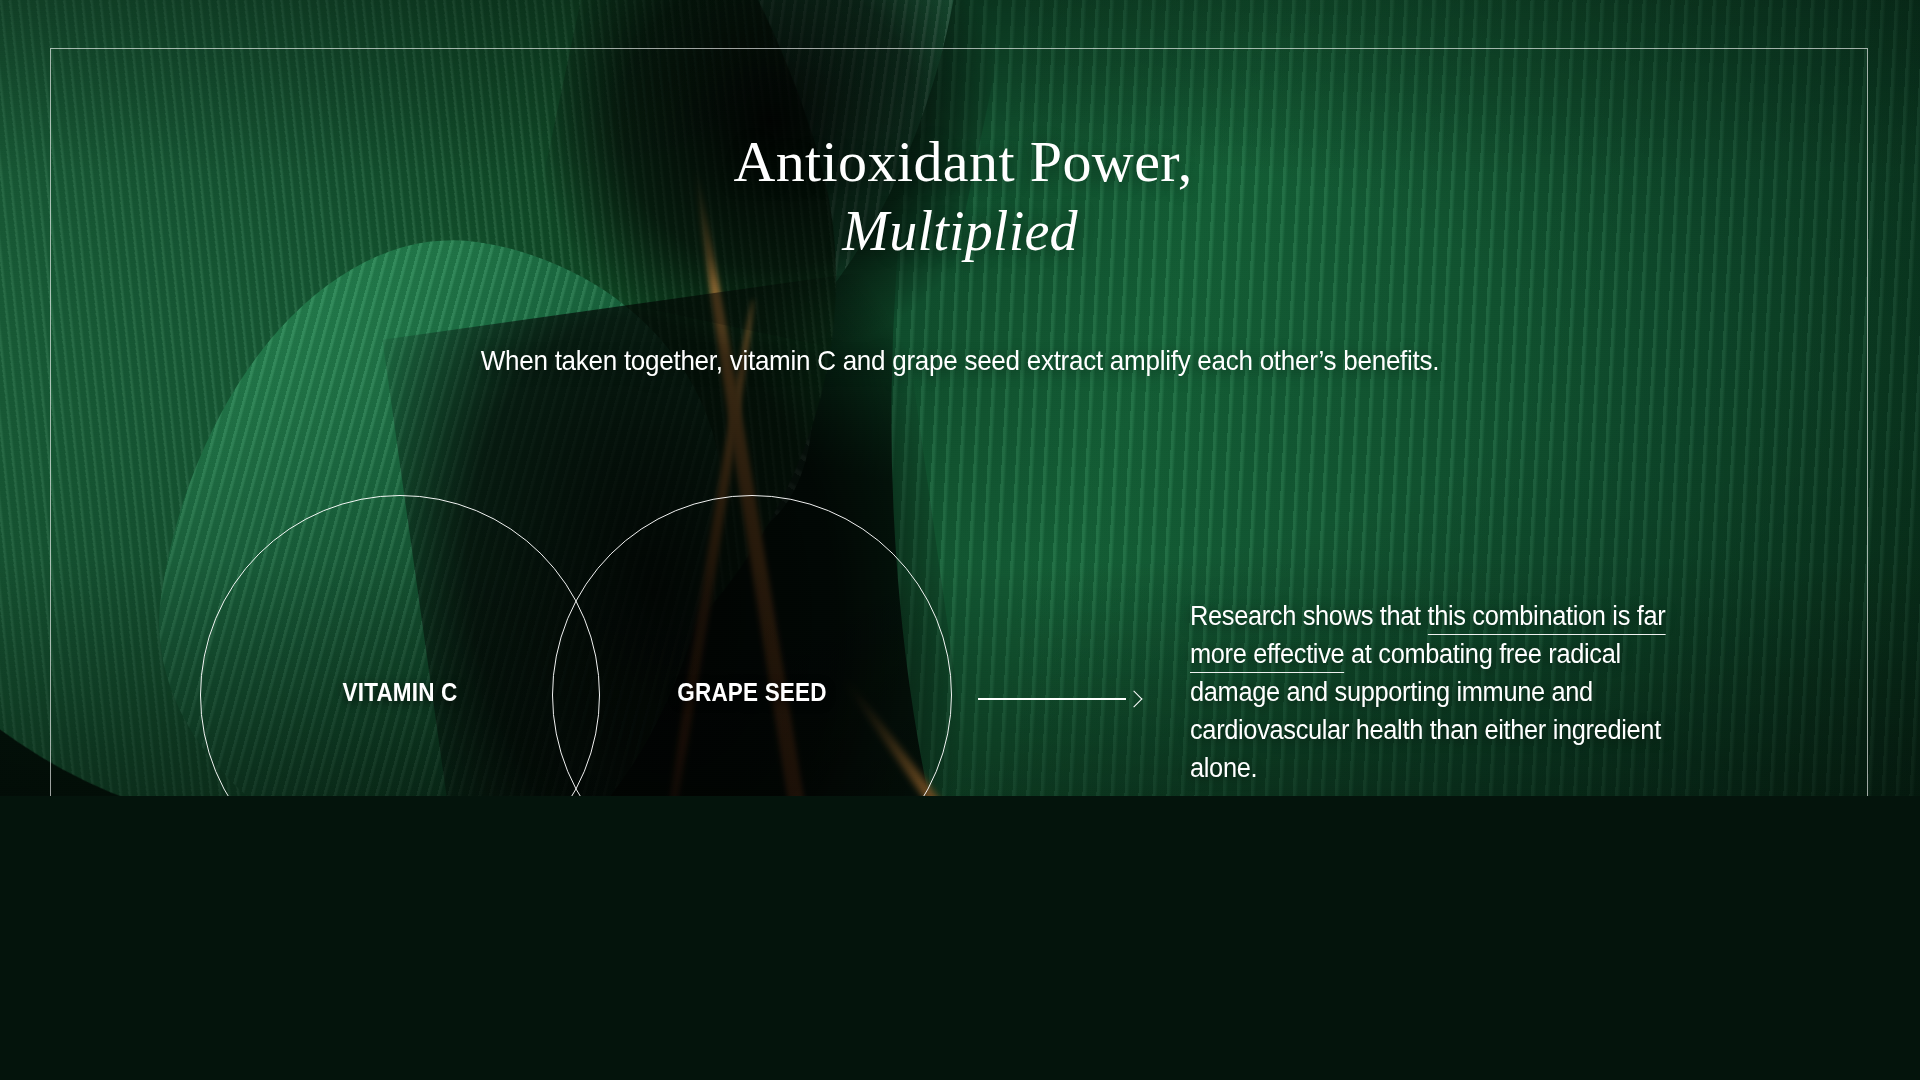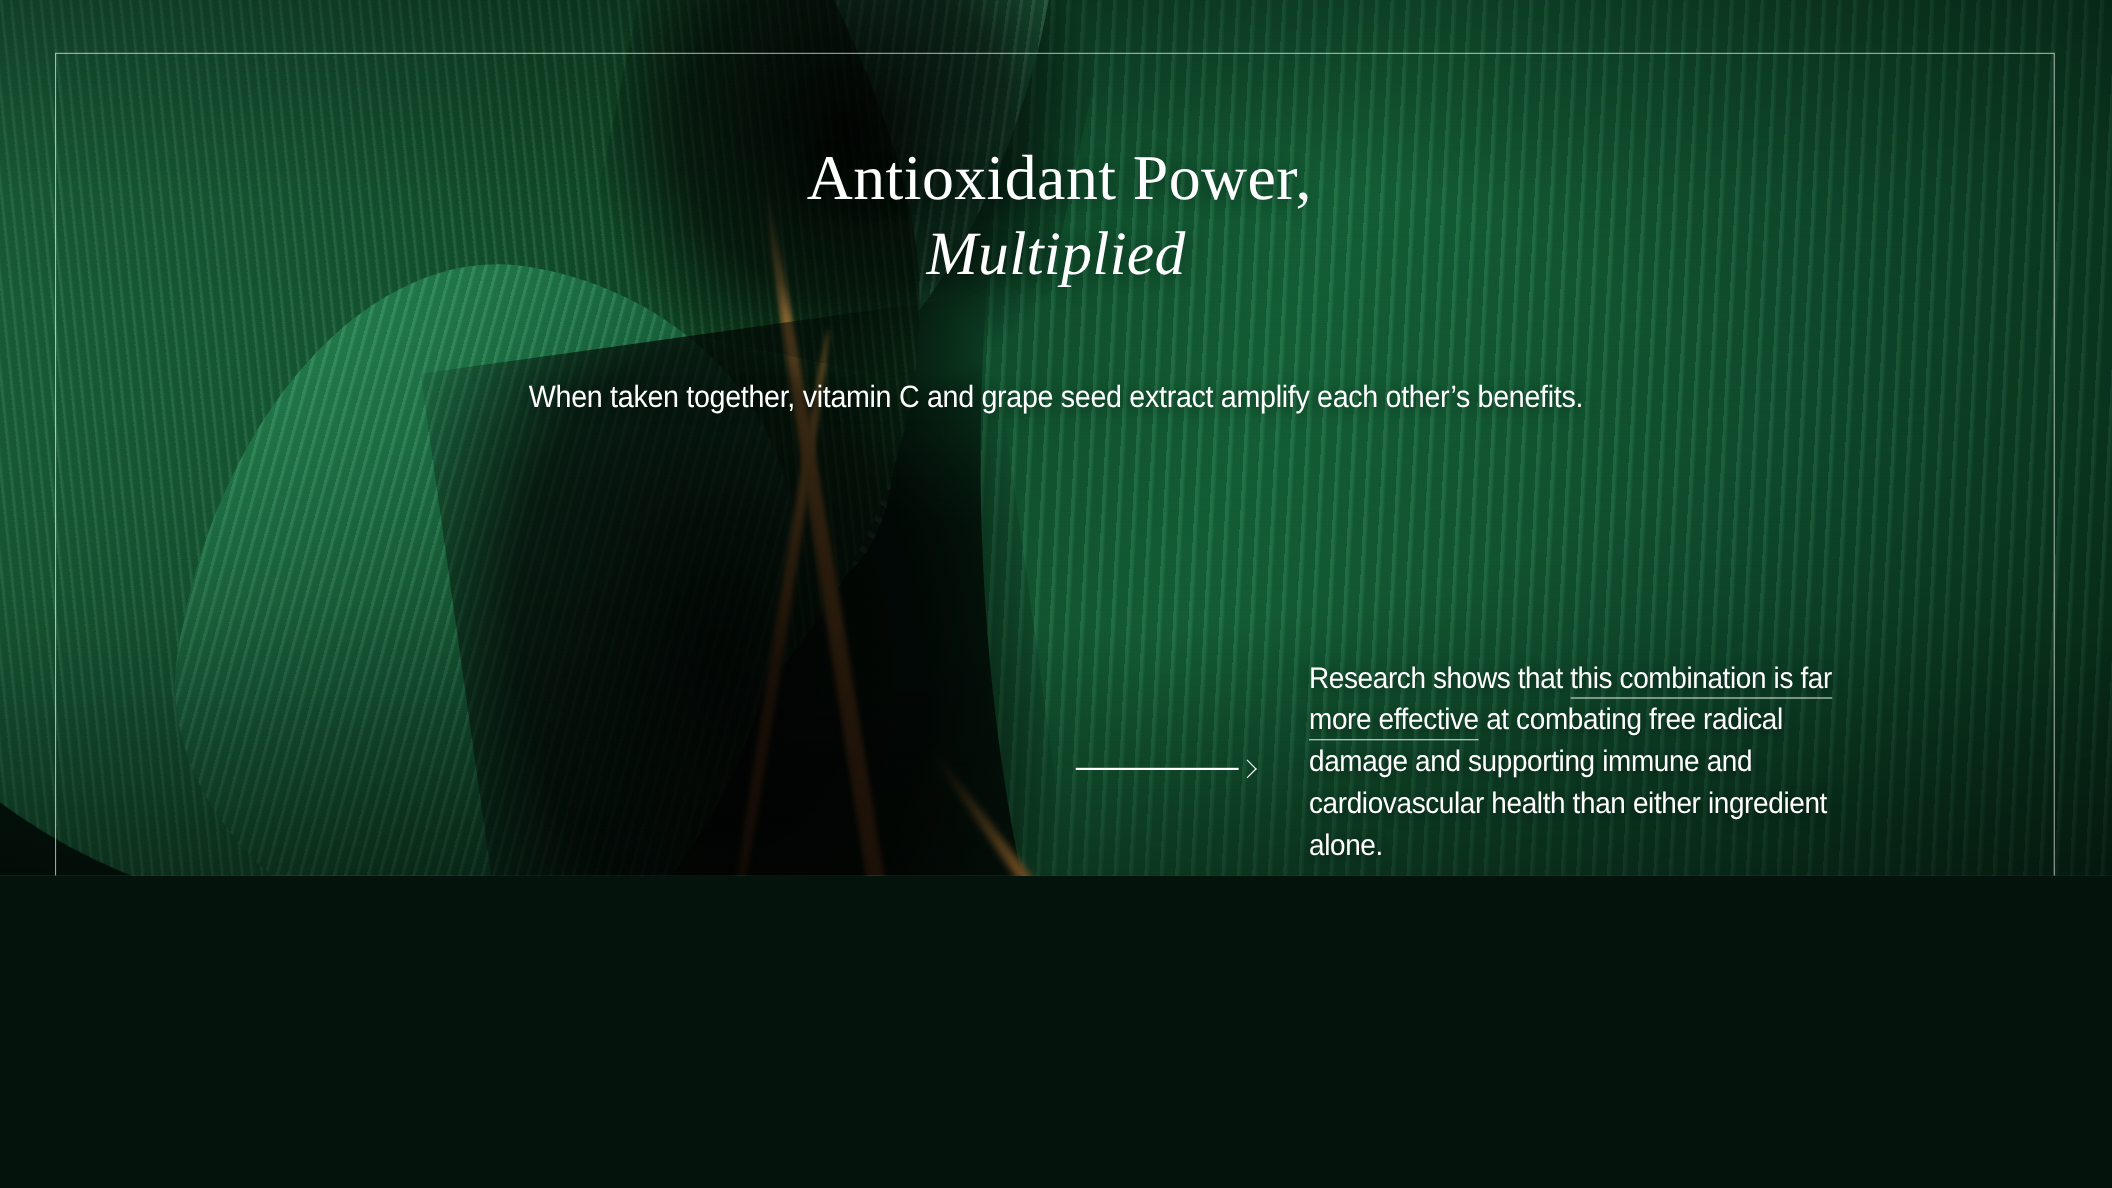--- a/index.html
+++ b/index.html
@@ -316,20 +316,26 @@
 
   <div class="frame"></div>
 
   <h1 class="title">
     <span class="title-line1">Antioxidant Power,</span>
     <span class="title-line2">Multiplied</span>
   </h1>
 
   <p class="subtitle">When taken together, vitamin C and grape seed extract amplify each other’s benefits.</p>
 
+  <div class="venn">
+    <div class="circle circle-left"></div>
+    <div class="circle circle-right"></div>
+    <span class="venn-label label-left">VITAMIN C</span>
+    <span class="venn-label label-right">GRAPE SEED</span>
+  </div>
 
   <div class="arrow">
     <div class="arrow-shaft"></div>
     <div class="arrow-head"></div>
   </div>
 
   <p class="paragraph"><span>Research shows that </span><span class="u">this combination is far more effective</span><span> at combating free radical damage and supporting immune and cardiovascular health than either ingredient alone.</span></p>
 
 </div>
 

